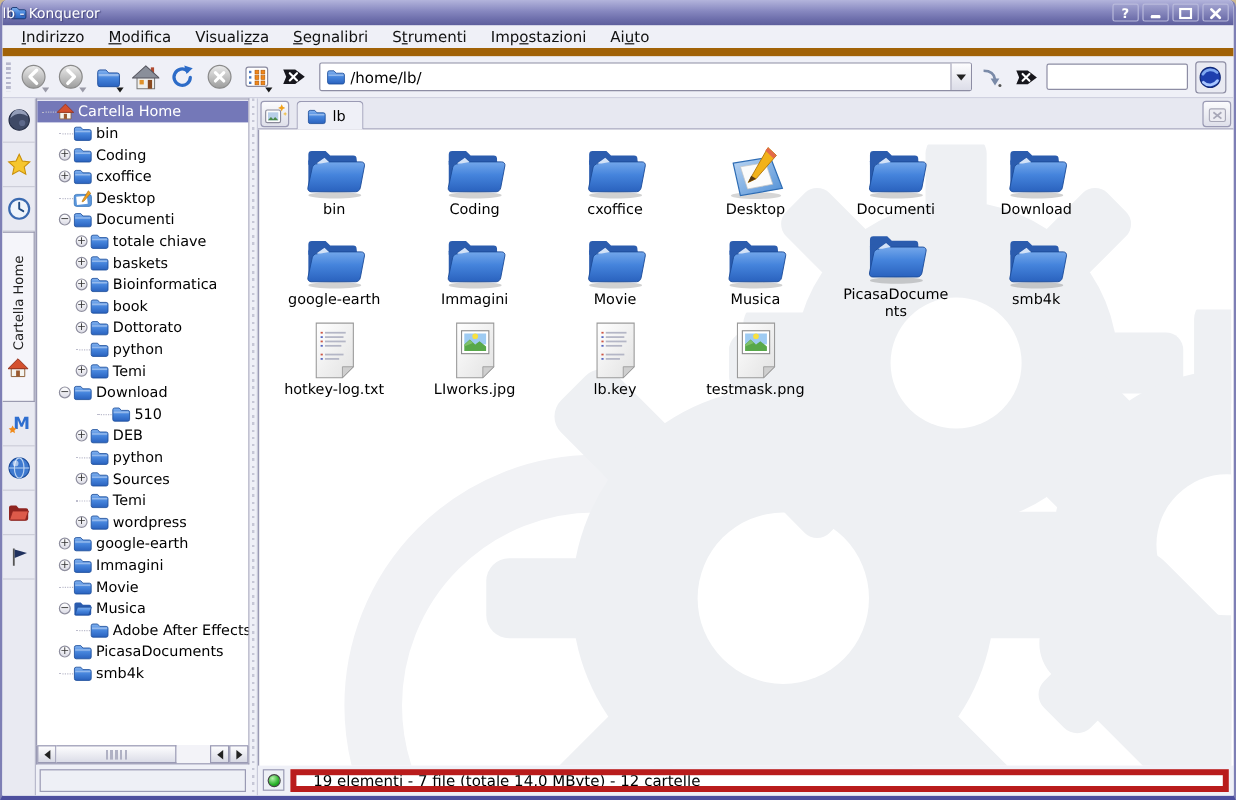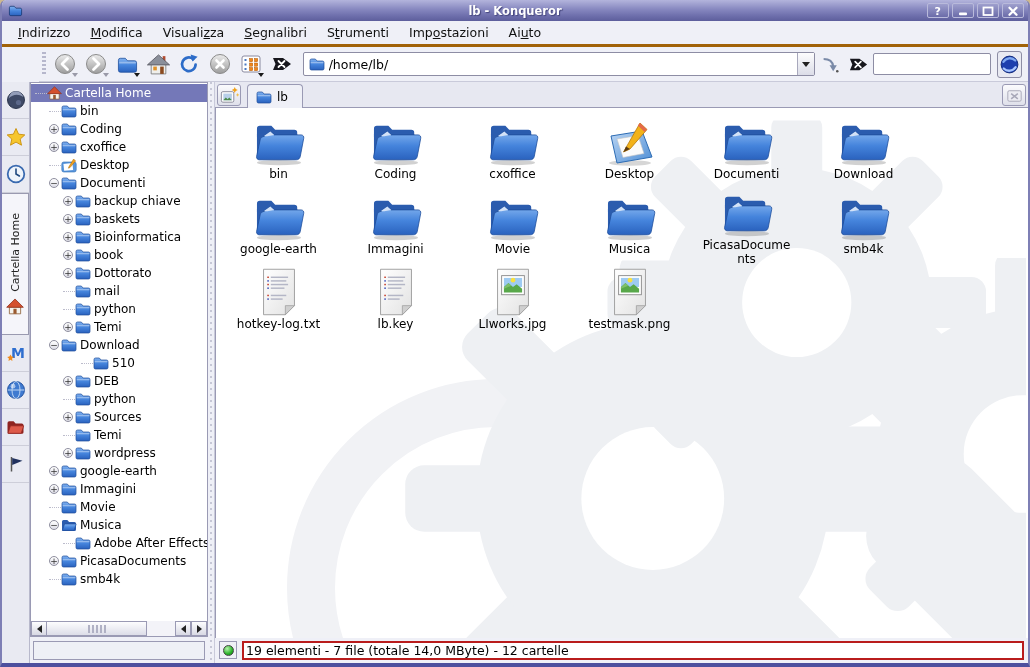--- a/index.html
+++ b/index.html
@@ -4,33 +4,33 @@
 <style>
   html,body{margin:0;padding:0;background:#cdb88f;font-family:"DejaVu Sans",sans-serif;}
   *{box-sizing:border-box;}
   .window{position:relative;width:1030px;height:667px;display:flex;flex-direction:column;
     border-left:2px solid #7e7fb5;border-right:2px solid #7e7fb5;border-bottom:4px solid #4d4f9e;
     border-radius:6px 6px 0 0;overflow:hidden;background:#eff0f7;}
   
   .titlebar{height:21px;flex:0 0 21px;display:flex;align-items:center;padding:0 4px;
     background:linear-gradient(#b3b4dc,#8687bf 45%,#6e6fac 75%,#5d5e9c);position:relative;}
   .win-icon{display:flex;margin-left:2px;}
-  .title{position:absolute;left:0;right:0;text-align:center;color:#fff;font-weight:bold;
+  .title{position:absolute;left:0;right:0;color:#fff;font-weight:normal;
     font-size:11.5px;text-shadow:1px 1px 1px #45467c;pointer-events:none;}
   .win-btns{margin-left:auto;display:flex;gap:3px;z-index:2;}
   .wbtn{width:22px;height:15px;border:1px solid #b9badb;border-radius:2px;
     background:linear-gradient(#9e9fcd,#6b6ca9);display:flex;align-items:center;justify-content:center;}
   
   .menubar{height:26px;flex:0 0 26px;display:flex;align-items:center;padding-left:6px;
-    background:#eff0f7;border-bottom:3px solid #a16207;font-size:12.5px;color:#111;}
+    background:#eff0f7;border-bottom:7px solid #a16207;font-size:12.5px;color:#111;}
   .mitem{padding:3px 10px;cursor:default;}
   .mitem u{text-decoration:underline;}
   
   .toolbar{height:35px;flex:0 0 35px;display:flex;align-items:center;gap:2px;
-    background:#eff0f7;border-bottom:1px solid #c9cada;padding:0 6px 0 2px;margin-left:37px;}
+    background:#eff0f7;border-bottom:1px solid #c9cada;padding:0 6px 0 2px;}
   .handle{width:4px;height:24px;margin:0 3px 0 1px;
     background:repeating-linear-gradient(to bottom,#b6b7cc 0 2px,transparent 2px 4px);}
   .tbtn{width:29px;height:29px;position:relative;display:flex;align-items:center;justify-content:center;border-radius:3px;}
   .tbtn .dd{position:absolute;right:2px;bottom:2px;width:0;height:0;
     border-left:3.5px solid transparent;border-right:3.5px solid transparent;border-top:4.5px solid #1a1a1a;}
   .tbtn.disabled .dd{border-top-color:#9a9aa8;}
   .loc-combo{display:flex;align-items:center;height:24px;width:565px;margin-left:4px;
     border:1px solid #8d8da4;border-radius:2px;background:#fff;}
   .loc-combo .fold{margin:0 4px 0 5px;display:flex;}
   .loc-input{flex:1;border:none;outline:none;font-size:12.5px;font-family:"DejaVu Sans",sans-serif;padding:0;background:transparent;color:#000;}
@@ -82,22 +82,22 @@
   .gears{position:absolute;left:0;top:0;pointer-events:none;}
   .grid{position:absolute;left:4px;top:6px;display:grid;grid-template-columns:repeat(6,117px);grid-auto-rows:75px;}
   .fcell{display:flex;flex-direction:column;align-items:center;padding-top:3px;}
   .fico{height:50px;display:flex;align-items:flex-end;justify-content:center;}
   .flabel{margin-top:1px;font-size:12px;color:#000;text-align:center;max-width:92px;overflow-wrap:anywhere;line-height:1.15;}
   
   .statusbar{height:25px;flex:0 0 25px;display:flex;align-items:center;gap:5px;background:#eff0f7;padding:2px 4px 3px 4px;}
   .led-box{width:18px;height:18px;border:1px solid #9a9ab4;background:#eef0f6;display:flex;align-items:center;justify-content:center;}
   .led{width:11px;height:11px;border-radius:50%;border:1px solid #444;
     background:radial-gradient(circle at 35% 30%,#b2f0a8,#2ab32a 60%,#0e7a12);}
-  .status-field{flex:1;height:19px;border:2px solid #b91c1c;background:#fff;font-size:12.5px;
-    display:flex;align-items:center;padding-left:2px;color:#000;white-space:nowrap;overflow:hidden;text-align:center;}
+  .status-field{flex:1;height:19px;border:5px solid #b91c1c;background:#fff;font-size:12.5px;
+    display:flex;align-items:center;padding-left:14px;color:#000;white-space:nowrap;overflow:hidden;text-align:center;}
 </style>
 </head>
 <body>
 
 <svg width="0" height="0" style="position:absolute">
 <defs>
   <linearGradient id="gFold" x1="0" y1="0" x2="0" y2="1">
     <stop offset="0" stop-color="#82b2ef"></stop>
         <stop offset="0.5" stop-color="#4584dc"></stop>
         <stop offset="1" stop-color="#2a62be"></stop>
@@ -561,21 +561,21 @@
             </span>
             <span>Documenti</span>
           </div>
           <div class="trow" style="padding-left:32px">
             <span class="exp">+</span>
             <span class="tico">
               <svg width="16" height="14" aria-hidden="true">
                 <use href="#sy-folder-sm"></use>
               </svg>
             </span>
-            <span>backup chiave</span>
+            <span>totale chiave</span>
           </div>
           <div class="trow" style="padding-left:32px">
             <span class="exp">+</span>
             <span class="tico">
               <svg width="16" height="14" aria-hidden="true">
                 <use href="#sy-folder-sm"></use>
               </svg>
             </span>
             <span>baskets</span>
           </div>
@@ -598,29 +598,20 @@
             <span>book</span>
           </div>
           <div class="trow" style="padding-left:32px">
             <span class="exp">+</span>
             <span class="tico">
               <svg width="16" height="14" aria-hidden="true">
                 <use href="#sy-folder-sm"></use>
               </svg>
             </span>
             <span>Dottorato</span>
-          </div>
-          <div class="trow" style="padding-left:32px">
-            <span class="exp-ph"></span>
-            <span class="tico">
-              <svg width="16" height="14" aria-hidden="true">
-                <use href="#sy-folder-sm"></use>
-              </svg>
-            </span>
-            <span>mail</span>
           </div>
           <div class="trow" style="padding-left:32px">
             <span class="exp-ph"></span>
             <span class="tico">
               <svg width="16" height="14" aria-hidden="true">
                 <use href="#sy-folder-sm"></use>
               </svg>
             </span>
             <span>python</span>
           </div>
@@ -914,32 +905,32 @@
               <div class="fico">
                 <svg width="40" height="50" aria-hidden="true">
                   <use href="#sy-file-text"></use>
                 </svg>
               </div>
               <div class="flabel">hotkey-log.txt</div>
             </div>
             <div class="fcell">
               <div class="fico">
                 <svg width="40" height="50" aria-hidden="true">
+                  <use href="#sy-file-image"></use>
+                </svg>
+              </div>
+              <div class="flabel">LIworks.jpg</div>
+            </div>
+            <div class="fcell">
+              <div class="fico">
+                <svg width="40" height="50" aria-hidden="true">
                   <use href="#sy-file-text"></use>
                 </svg>
               </div>
               <div class="flabel">lb.key</div>
-            </div>
-            <div class="fcell">
-              <div class="fico">
-                <svg width="40" height="50" aria-hidden="true">
-                  <use href="#sy-file-image"></use>
-                </svg>
-              </div>
-              <div class="flabel">LIworks.jpg</div>
             </div>
             <div class="fcell">
               <div class="fico">
                 <svg width="40" height="50" aria-hidden="true">
                   <use href="#sy-file-image"></use>
                 </svg>
               </div>
               <div class="flabel">testmask.png</div>
             </div>
           </div>

